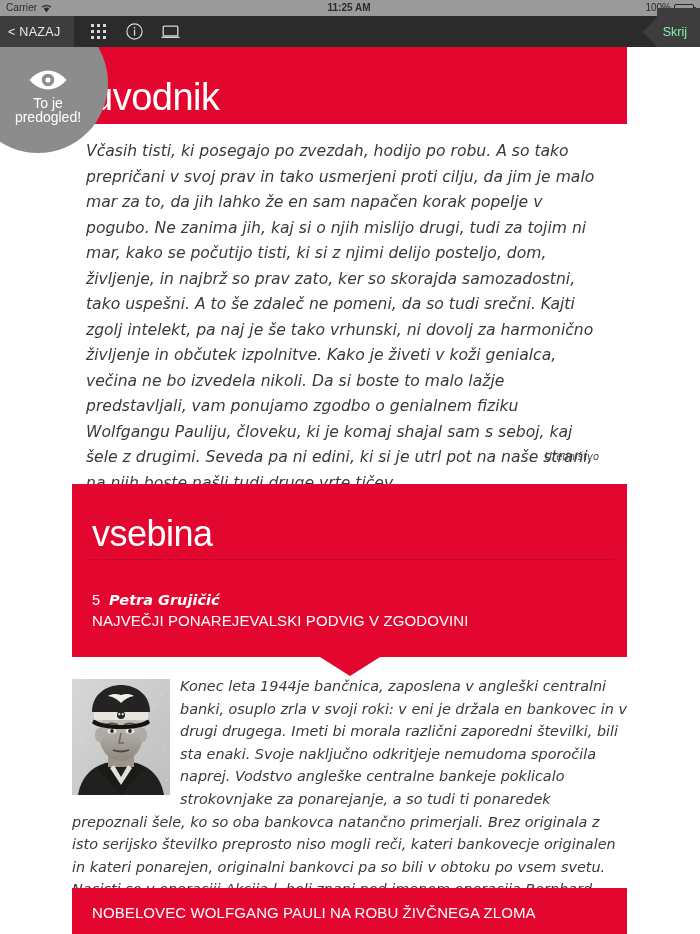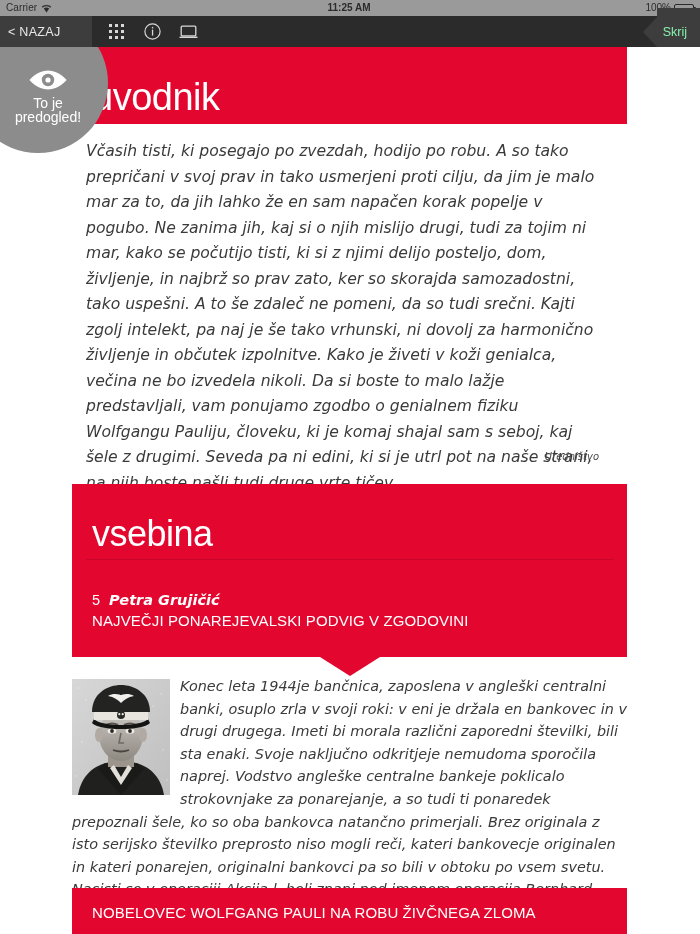--- a/index.html
+++ b/index.html
@@ -77,21 +77,21 @@
     display: flex;
     align-items: stretch;
   }
   .btn-back {
     background: #3d3d3d;
     color: #e8e8e8;
     font-size: 12.5px;
     letter-spacing: .3px;
     display: flex;
     align-items: center;
-    padding: 0 32px 0 8px;
+    padding: 0 14px 0 8px;
     white-space: nowrap;
   }
   .tool-icons { display: flex; align-items: center; gap: 0; padding-left: 6px; }
   .tool-btn {
     width: 36px; height: 31px;
     display: flex; align-items: center; justify-content: center;
   }
   .tool-btn svg { display: block; }
 
   .skrij-wrap {

